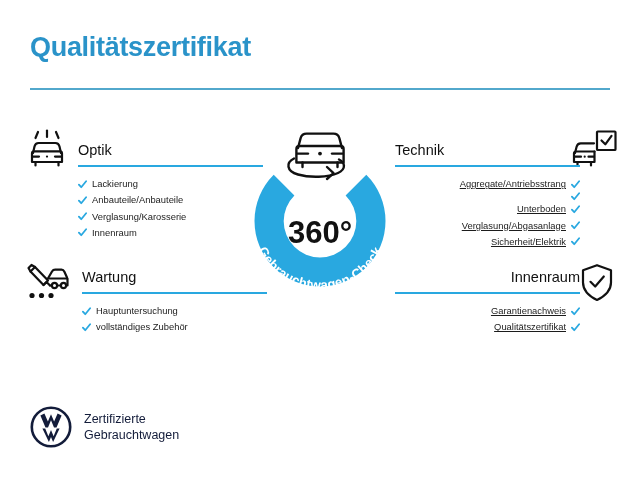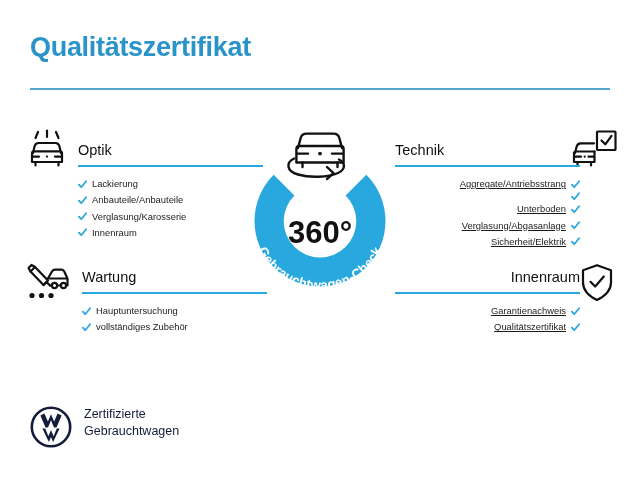--- a/index.html
+++ b/index.html
@@ -110,20 +110,21 @@
     height: 196px;
   }
   .badge svg { display: block; }
 
   
   .footer {
     position: absolute;
     left: 30px;
     top: 406px;
     display: flex;
+    align-items: center;
     gap: 12px;
   }
   .vw-mark { display: block; }
   .footer-text {
     font-size: 12.5px;
     line-height: 16.5px;
     color: #131c3a;
     font-weight: normal;
     white-space: nowrap;
   }

